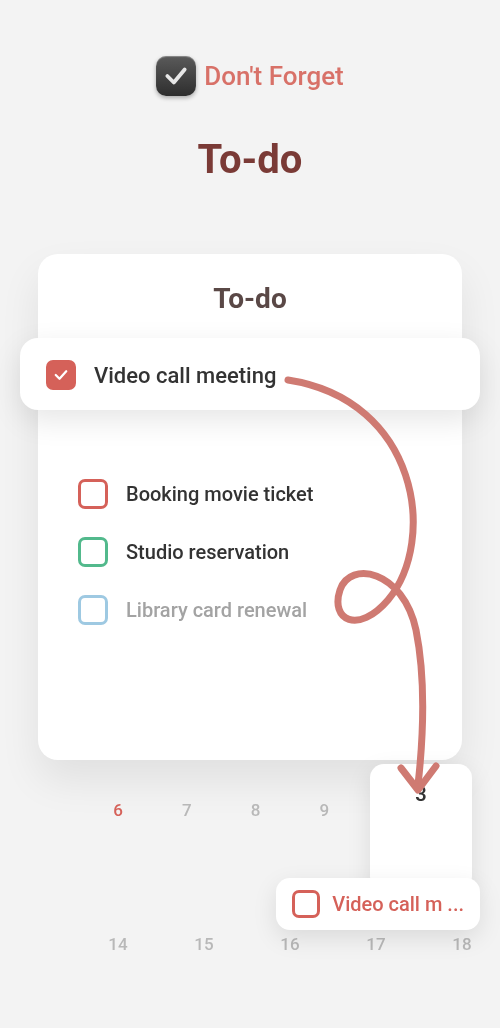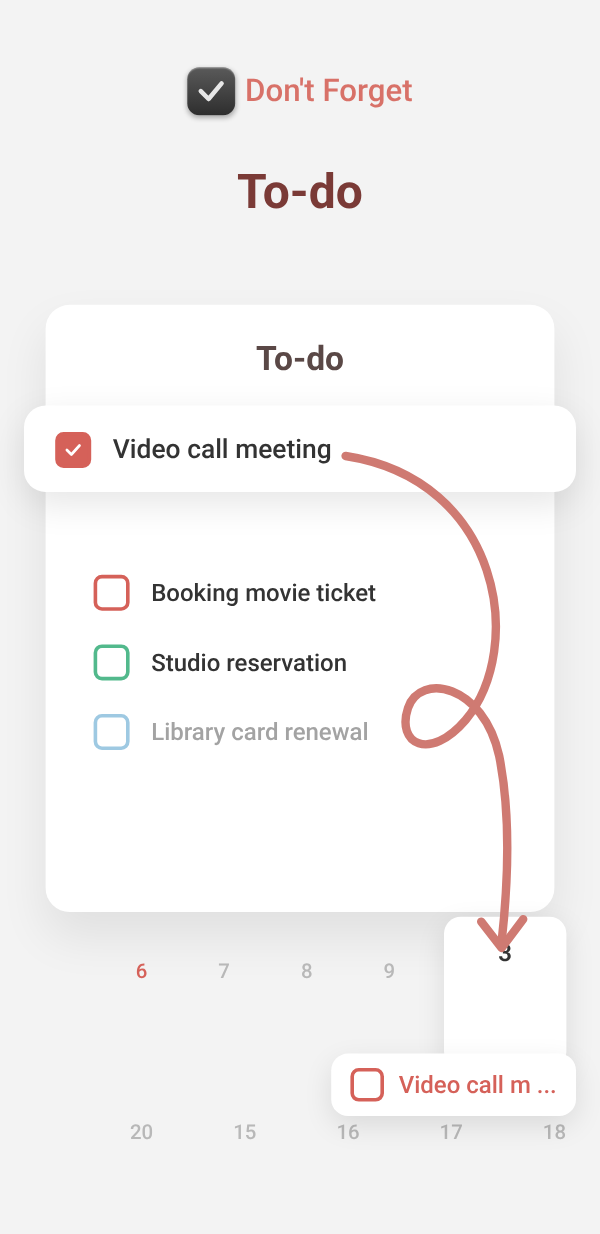--- a/index.html
+++ b/index.html
@@ -265,21 +265,21 @@
 <div class="calendar">
   <div class="cal-row row1">
     <div class="cal-cell today">6</div>
     <div class="cal-cell">7</div>
     <div class="cal-cell">8</div>
     <div class="cal-cell">9</div>
     <div class="cal-cell"></div>
     <div class="cal-cell"></div>
   </div>
   <div class="cal-row row2">
-    <div class="cal-cell">20</div>
+    <div class="cal-cell">14</div>
     <div class="cal-cell">15</div>
     <div class="cal-cell">16</div>
     <div class="cal-cell">17</div>
     <div class="cal-cell">18</div>
   </div>
 </div>
 
 <div class="day-highlight">
   <span>3</span>
 </div>

